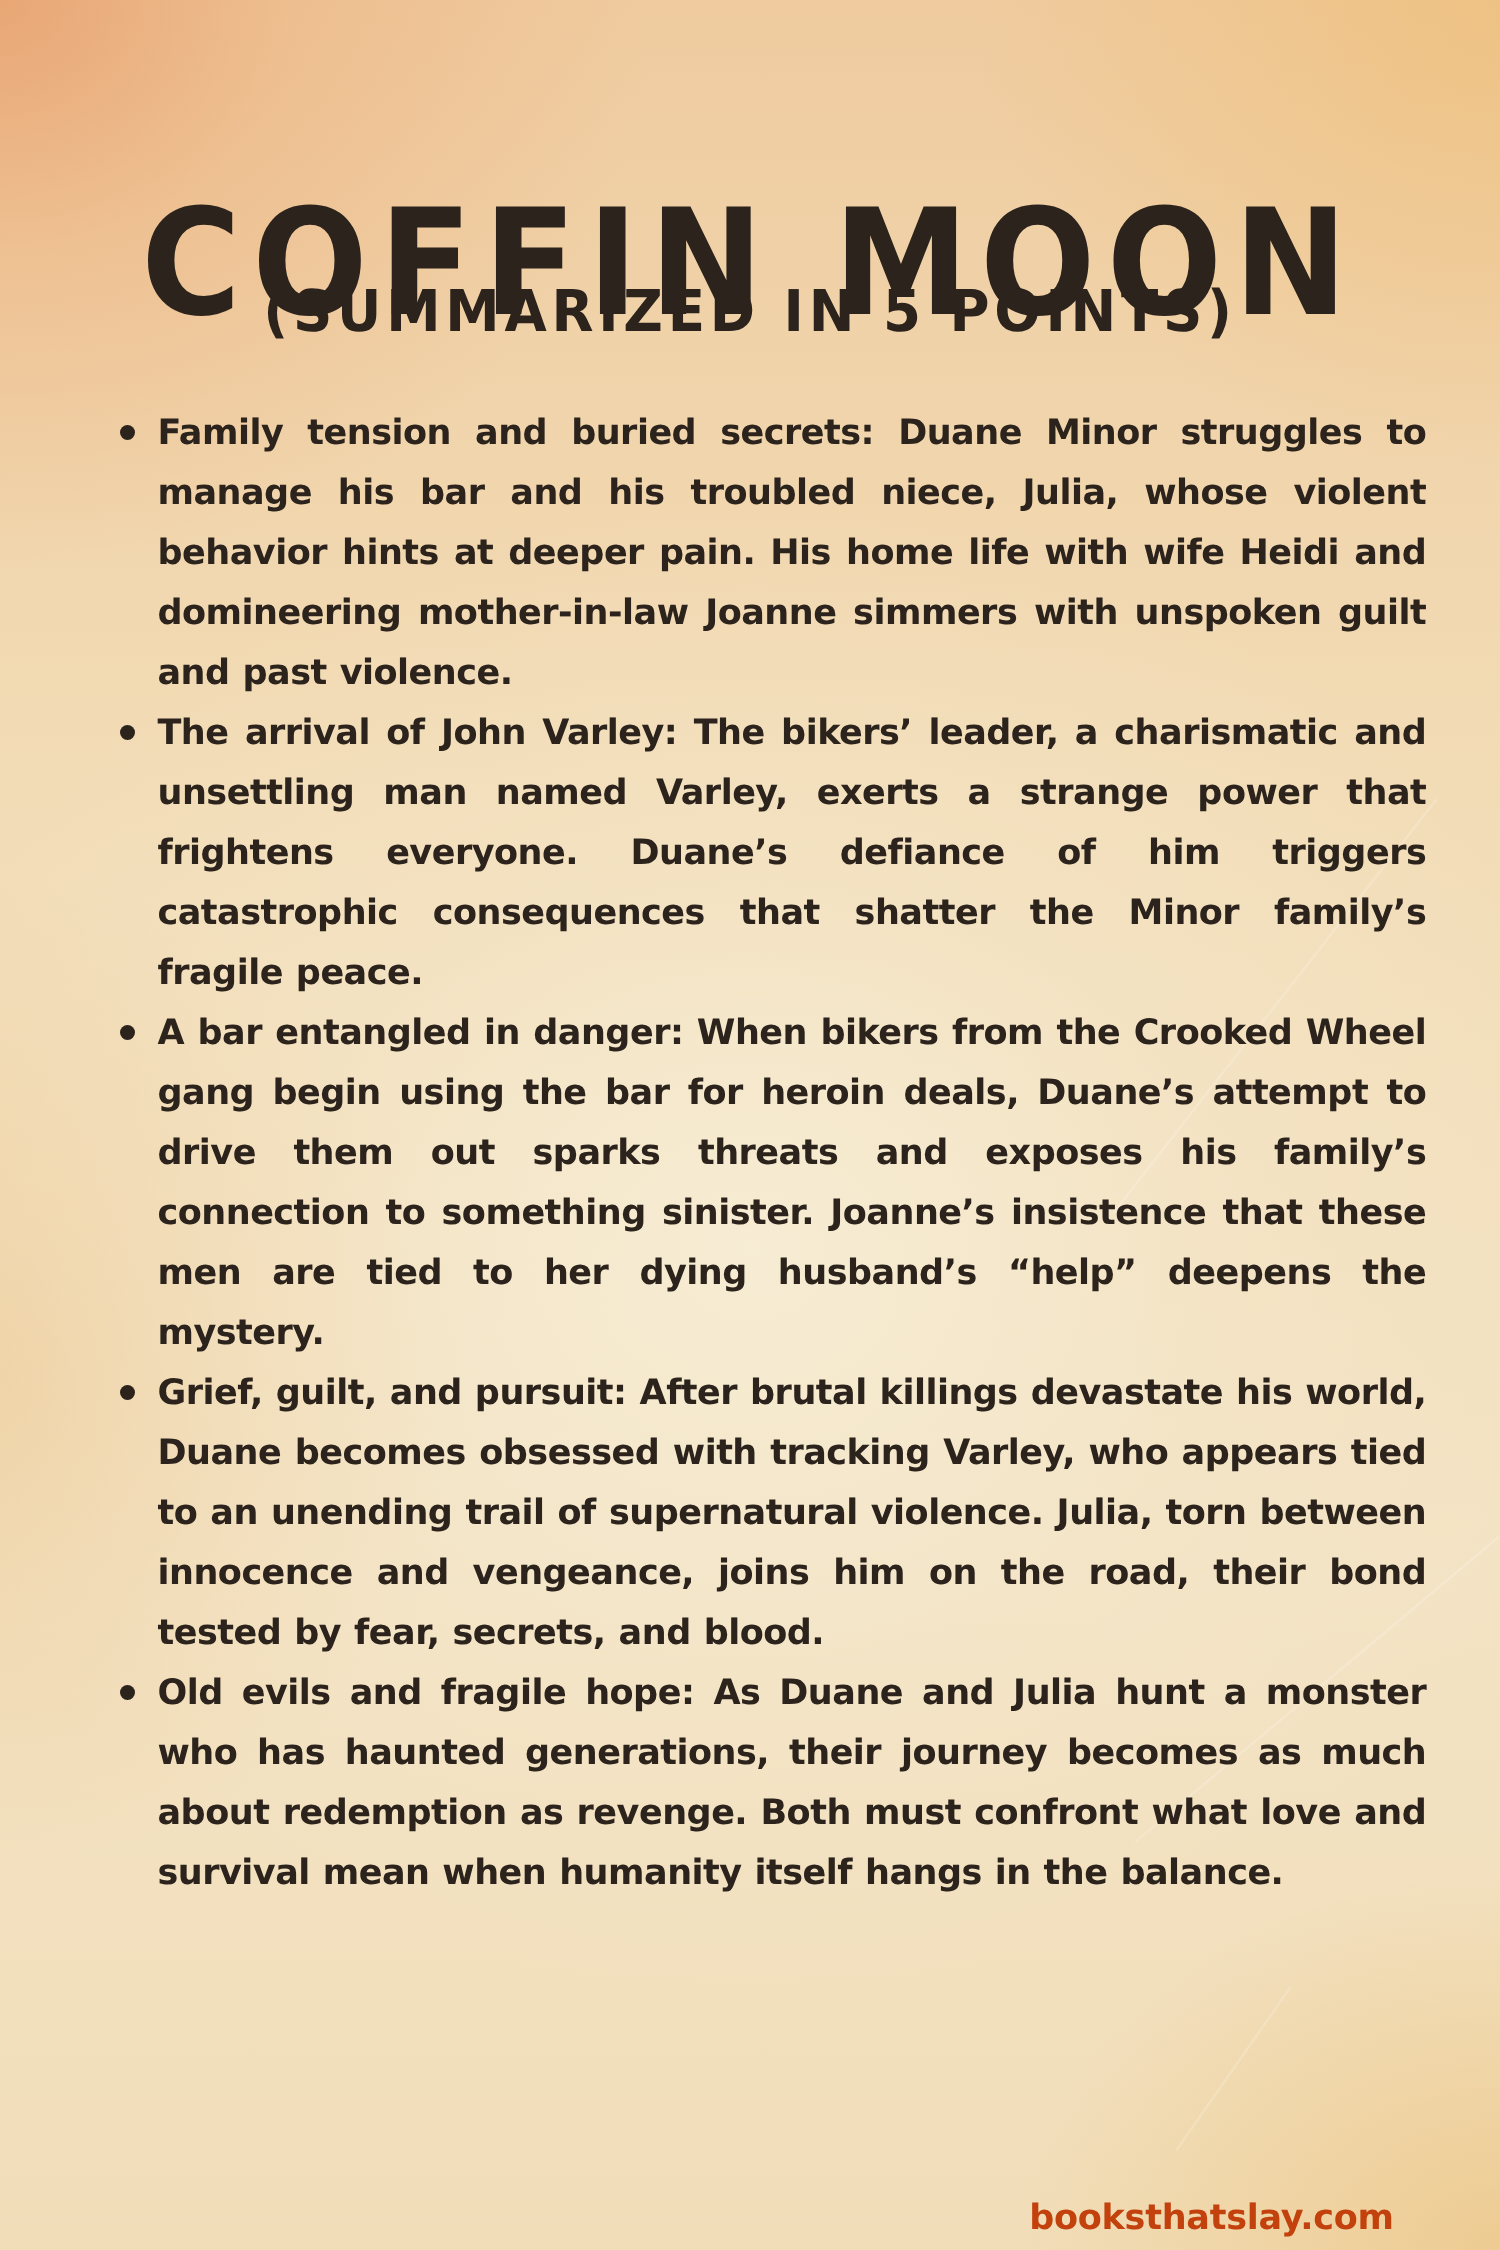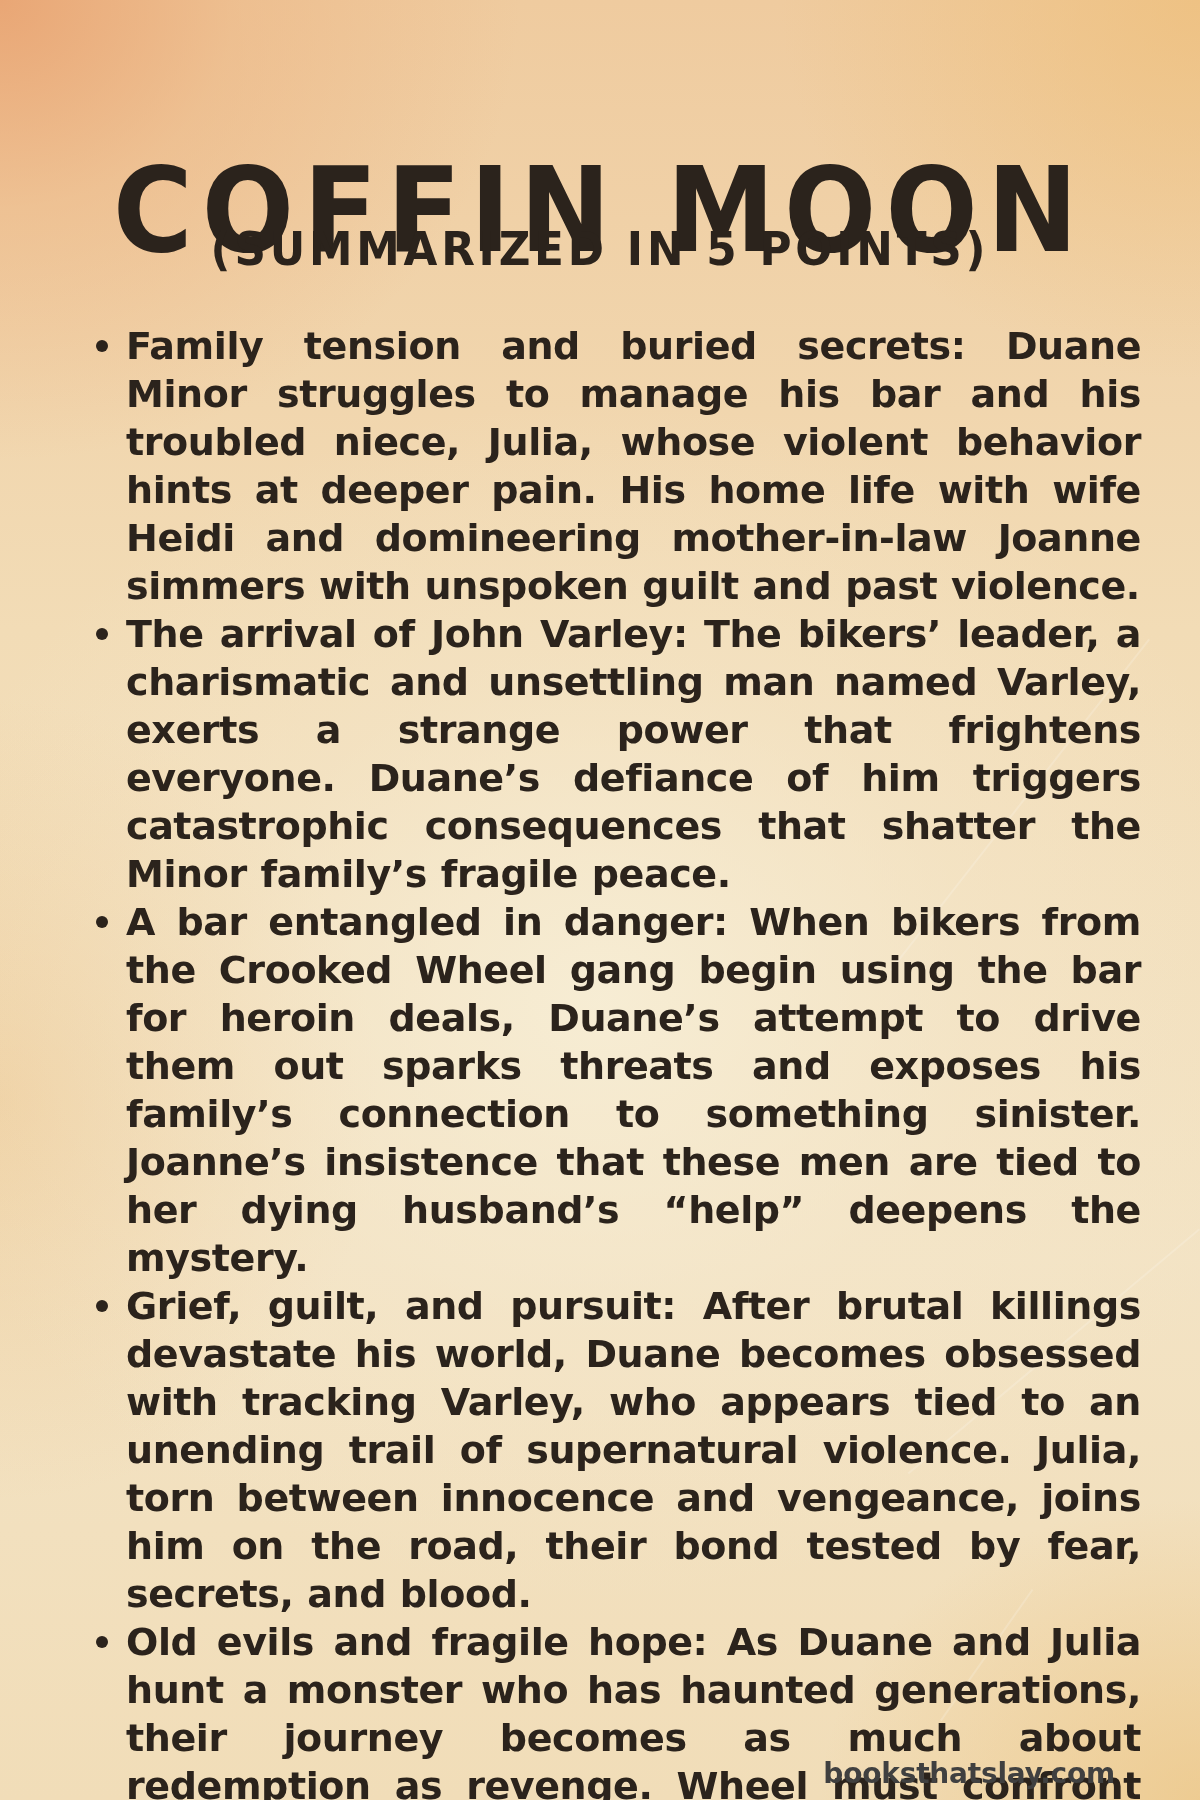--- a/index.html
+++ b/index.html
@@ -66,21 +66,21 @@
       top: 322px;
       width: 1015px;
       margin: 0;
       padding: 0;
       list-style: none;
     }
     .point {
       position: relative;
       font-family: "DejaVu Sans", sans-serif;
       font-weight: bold;
-      font-size: 38px;
+      font-size: 28px;
       line-height: 48px;
       text-align: justify;
       letter-spacing: -0.4px;
       word-spacing: 1px;
       color: #2b231c;
     }
     .bullet {
       position: absolute;
       left: -30px;
       top: 18px;
@@ -89,21 +89,21 @@
       border-radius: 50%;
       background: #2b231c;
     }
     .footer {
       position: absolute;
       right: 85px;
       top: 1757px;
       font-family: "DejaVu Sans", sans-serif;
       font-weight: bold;
       font-size: 28px;
-      color: #404040;
+      color: #c2410c;
       letter-spacing: -0.2px;
     }
   </style>
 </head>
 <body>
 
 <div class="bg"></div>
 <div class="crease" style="left:1150px;top:640px;width:420px;transform:rotate(128deg);"></div>
 <div class="crease" style="left:1200px;top:1230px;width:380px;transform:rotate(140deg);"></div>
 <div class="crease" style="left:940px;top:1720px;width:160px;transform:rotate(-55deg);"></div>
@@ -123,17 +123,17 @@
   <li class="point">
     <span class="bullet"></span>
     <span>A bar entangled in danger: When bikers from the Crooked Wheel gang begin using the bar for heroin deals, Duane’s attempt to drive them out sparks threats and exposes his family’s connection to something sinister. Joanne’s insistence that these men are tied to her dying husband’s “help” deepens the mystery.</span>
   </li>
   <li class="point">
     <span class="bullet"></span>
     <span>Grief, guilt, and pursuit: After brutal killings devastate his world, Duane becomes obsessed with tracking Varley, who appears tied to an unending trail of supernatural violence. Julia, torn between innocence and vengeance, joins him on the road, their bond tested by fear, secrets, and blood.</span>
   </li>
   <li class="point">
     <span class="bullet"></span>
-    <span>Old evils and fragile hope: As Duane and Julia hunt a monster who has haunted generations, their journey becomes as much about redemption as revenge. Wheel must confront what love and survival mean when humanity itself hangs in the balance.</span>
+    <span>Old evils and fragile hope: As Duane and Julia hunt a monster who has haunted generations, their journey becomes as much about redemption as revenge. Both must confront what love and survival mean when humanity itself hangs in the balance.</span>
   </li>
 </ul>
 
 <div class="footer">booksthatslay.com</div>
 
 </body></html>

